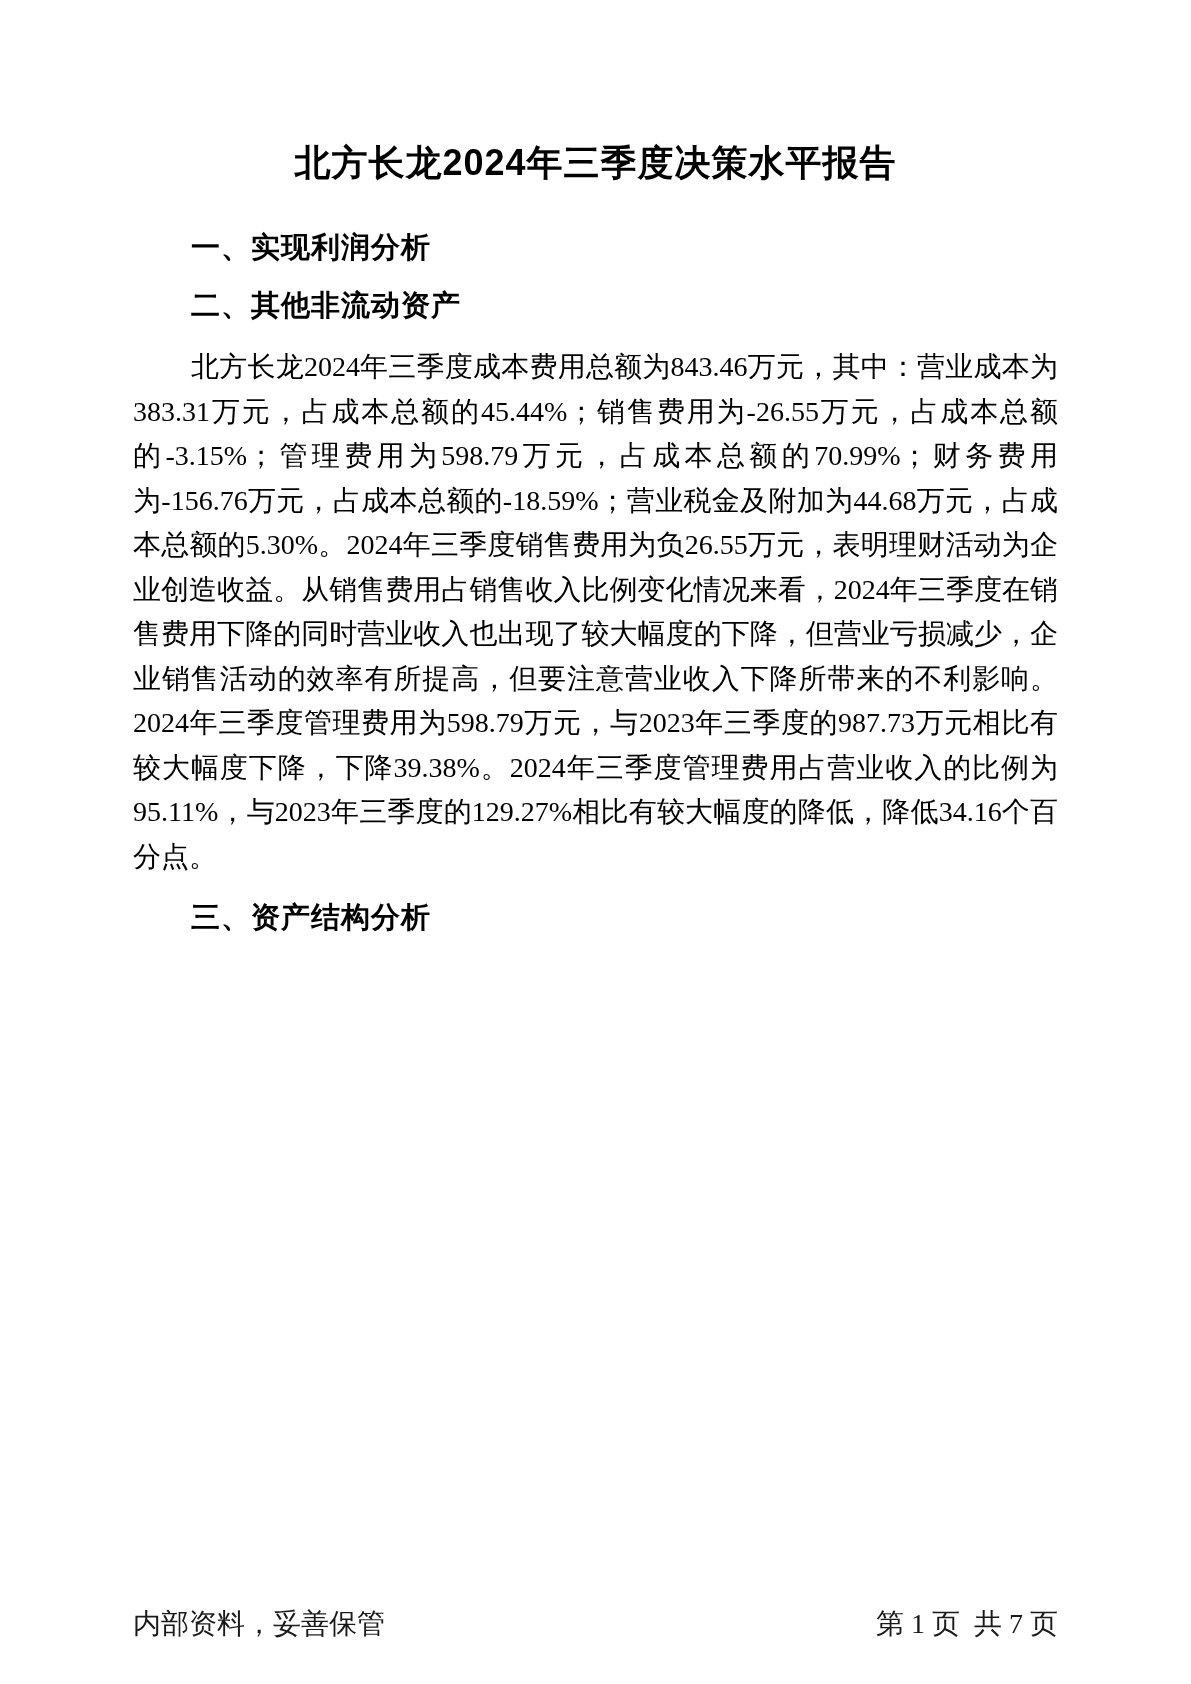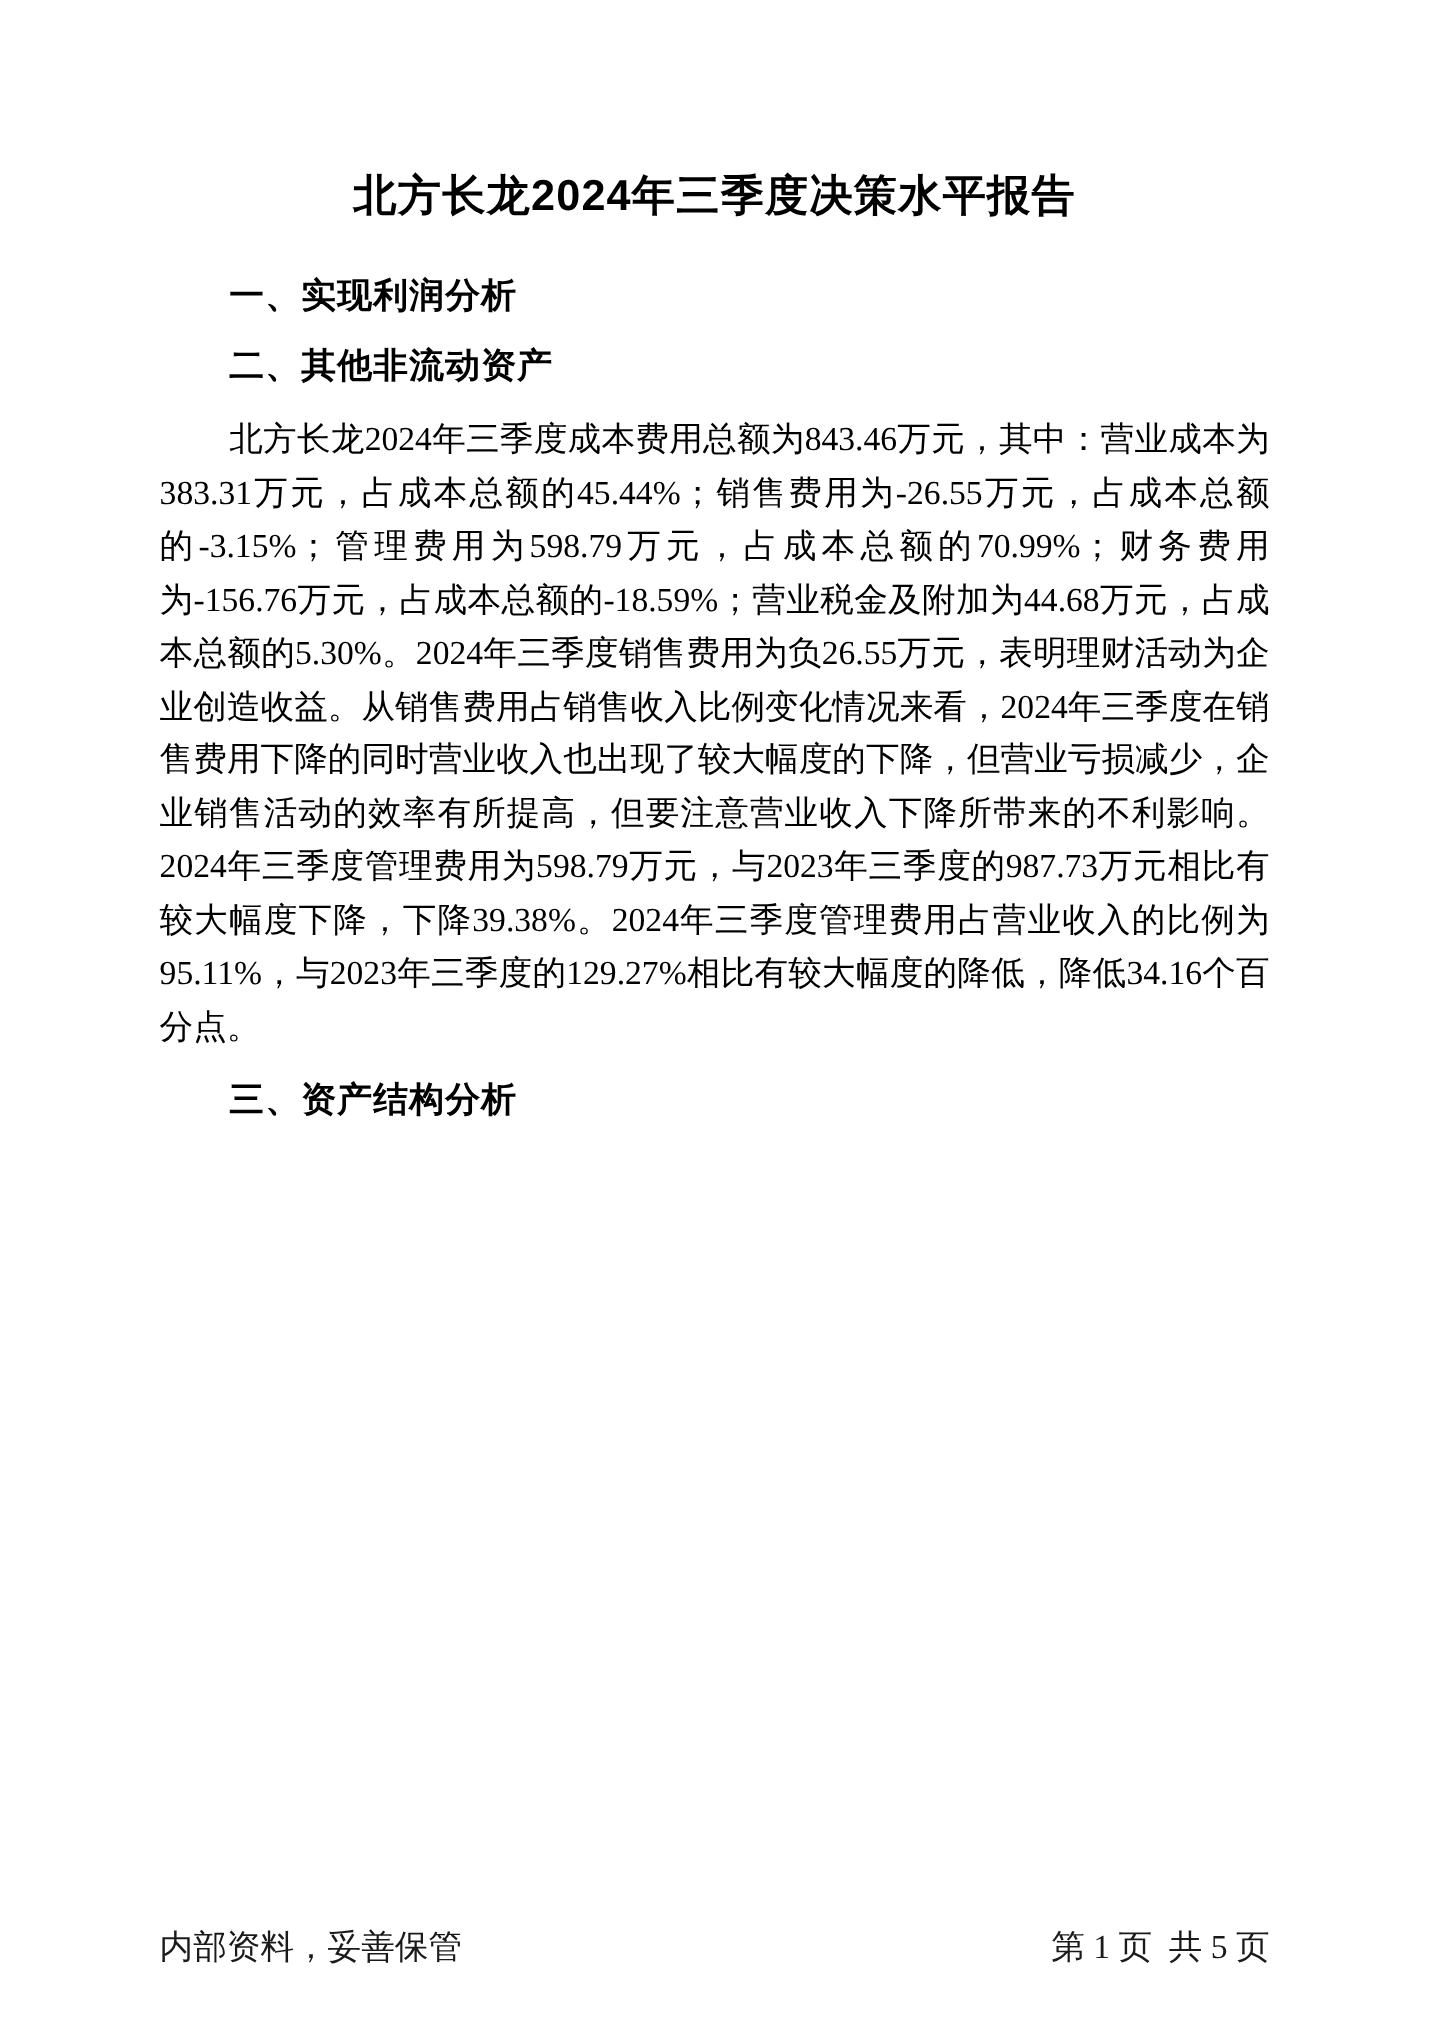--- a/index.html
+++ b/index.html
@@ -79,15 +79,15 @@
 
     <h2 class="section-heading">二、其他非流动资产</h2>
     <p class="body-para">北方长龙2024年三季度成本费用总额为843.46万元，其中：营业成本为383.31万元，占成本总额的45.44%；销售费用为-26.55万元，占成本总额的-3.15%；管理费用为598.79万元，占成本总额的70.99%；财务费用为-156.76万元，占成本总额的-18.59%；营业税金及附加为44.68万元，占成本总额的5.30%。2024年三季度销售费用为负26.55万元，表明理财活动为企业创造收益。从销售费用占销售收入比例变化情况来看，2024年三季度在销售费用下降的同时营业收入也出现了较大幅度的下降，但营业亏损减少，企业销售活动的效率有所提高，但要注意营业收入下降所带来的不利影响。2024年三季度管理费用为598.79万元，与2023年三季度的987.73万元相比有较大幅度下降，下降39.38%。2024年三季度管理费用占营业收入的比例为95.11%，与2023年三季度的129.27%相比有较大幅度的降低，降低34.16个百分点。</p>
 
     <h2 class="section-heading">三、资产结构分析</h2>
 
   </div>
 
   <div class="footer">
     <span>内部资料，妥善保管</span>
-    <span>第 1 页  共 5 页</span>
+    <span>第 1 页  共 7 页</span>
   </div>
 </div>
 
 </body></html>

